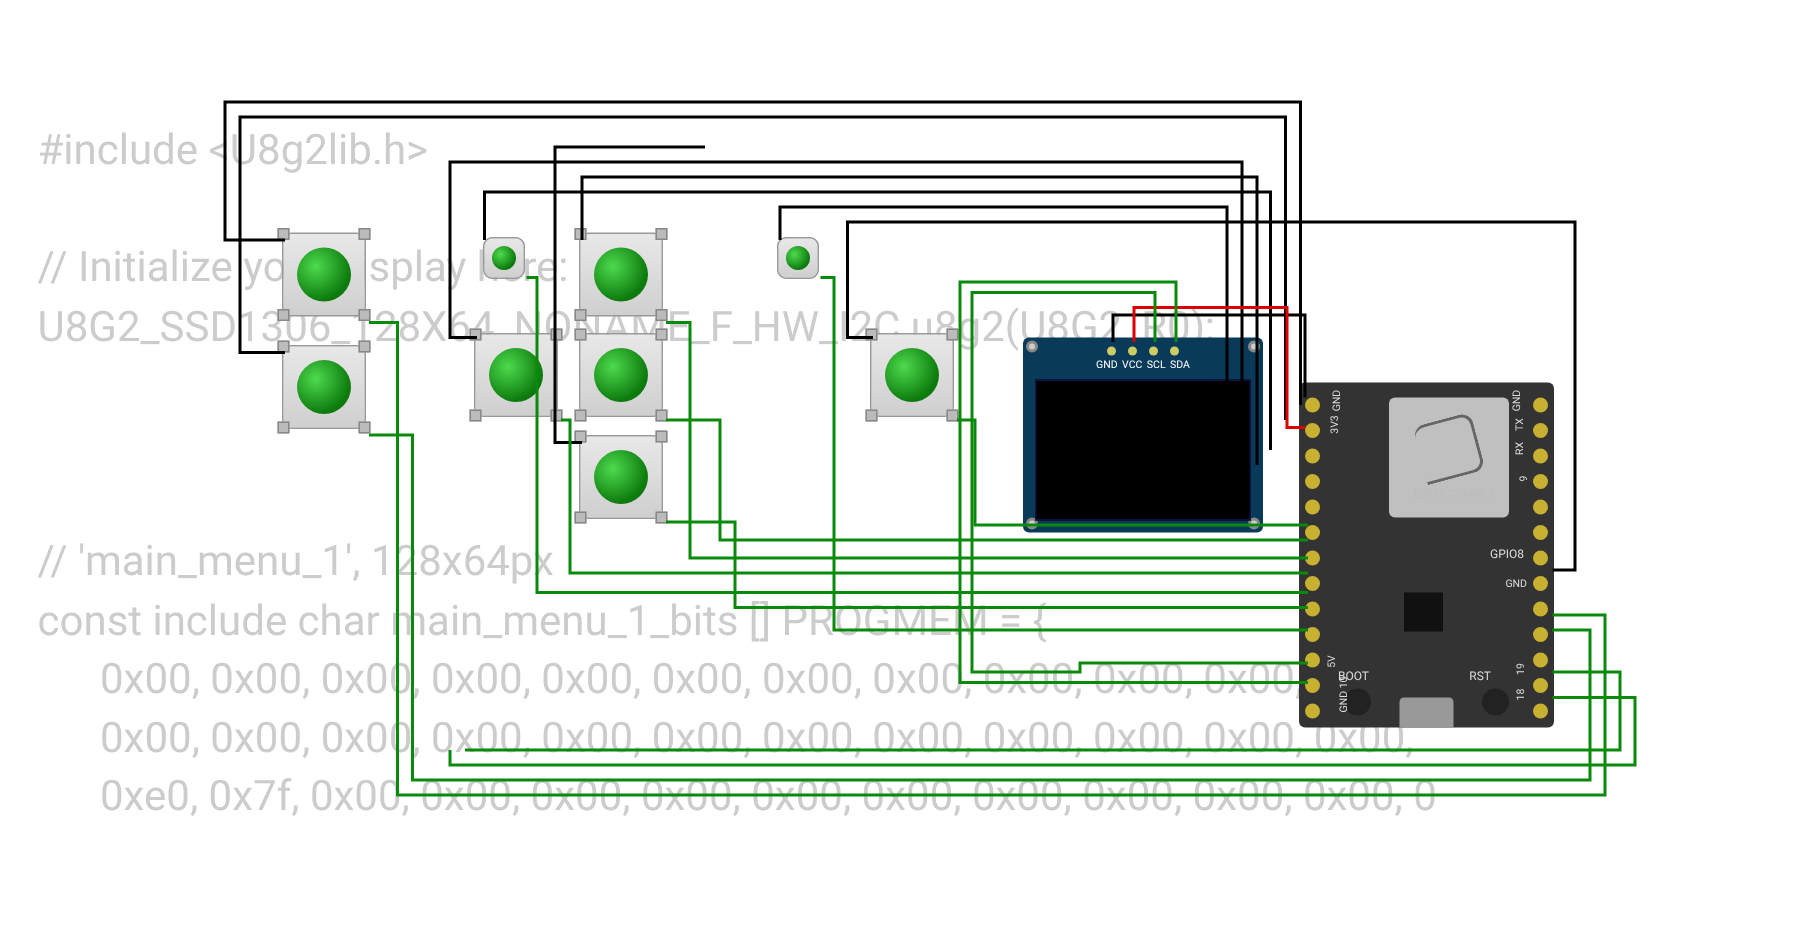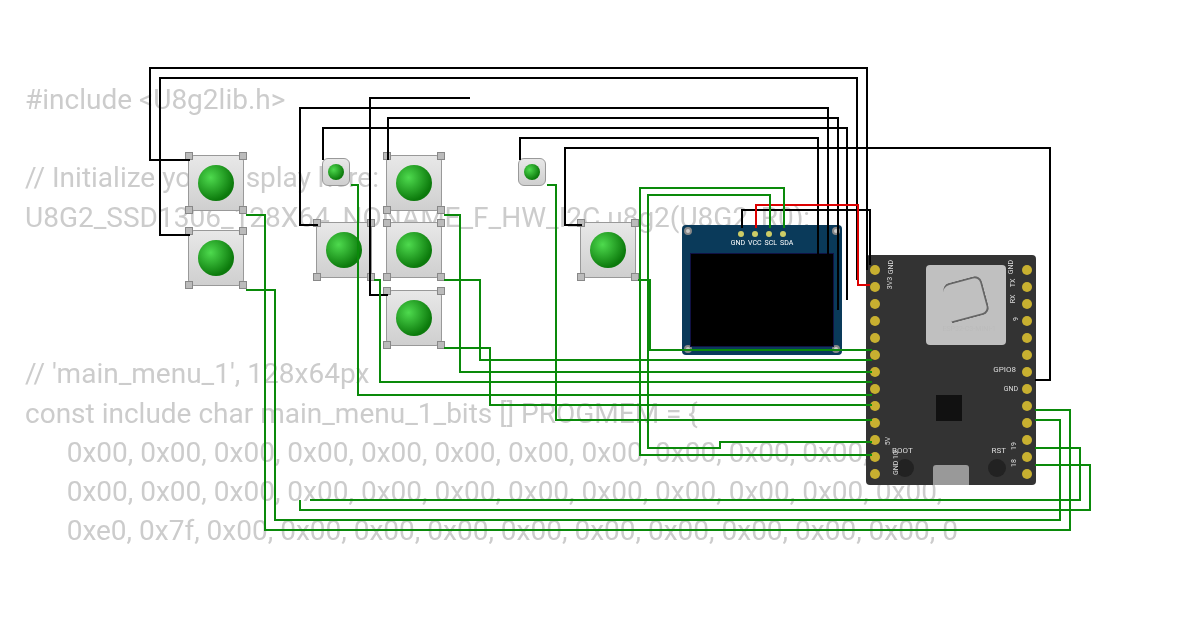--- a/index.html
+++ b/index.html
@@ -156,21 +156,21 @@
     background: #222; border-radius: 50%;
   }
   .mcu .btn2.boot { left: 30px; }
   .mcu .btn2.rst  { right: 30px; }
   .mcu .btnlabel {
     position: absolute;
     color: #ddd; font-size: 8px;
     bottom: 30px;
   }
   .mcu .btnlabel.boot { left: 26px; }
-  .mcu .btnlabel.rst  { right: 30px; }
+  .mcu .btnlabel.rst  { right: 42px; }
   .mcu .chip {
     position:absolute;
     top:140px; left:70px;
     width:26px; height:26px;
     background:#111;
   }
   .mcu .gpio8 {
     position:absolute;
     right:20px; top:110px;
     color:#ddd; font-size:8px;

